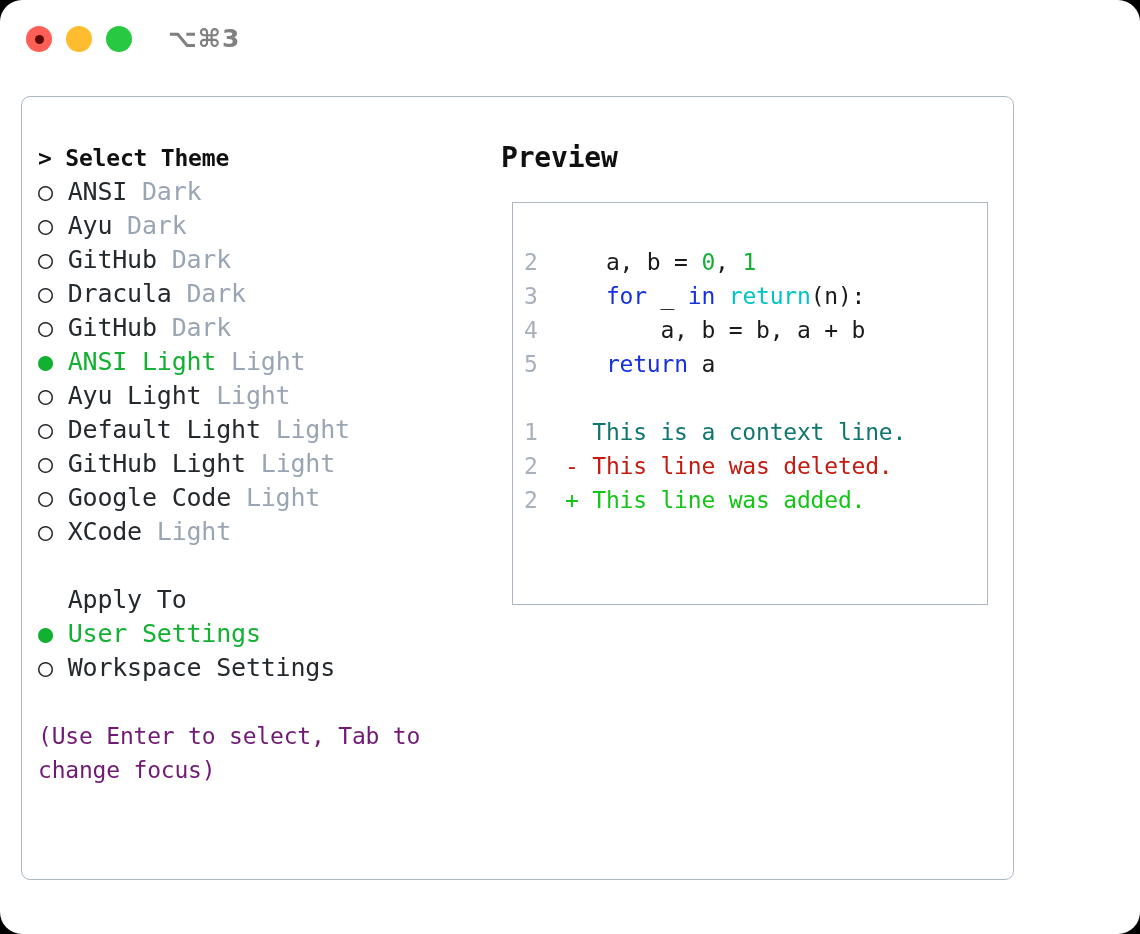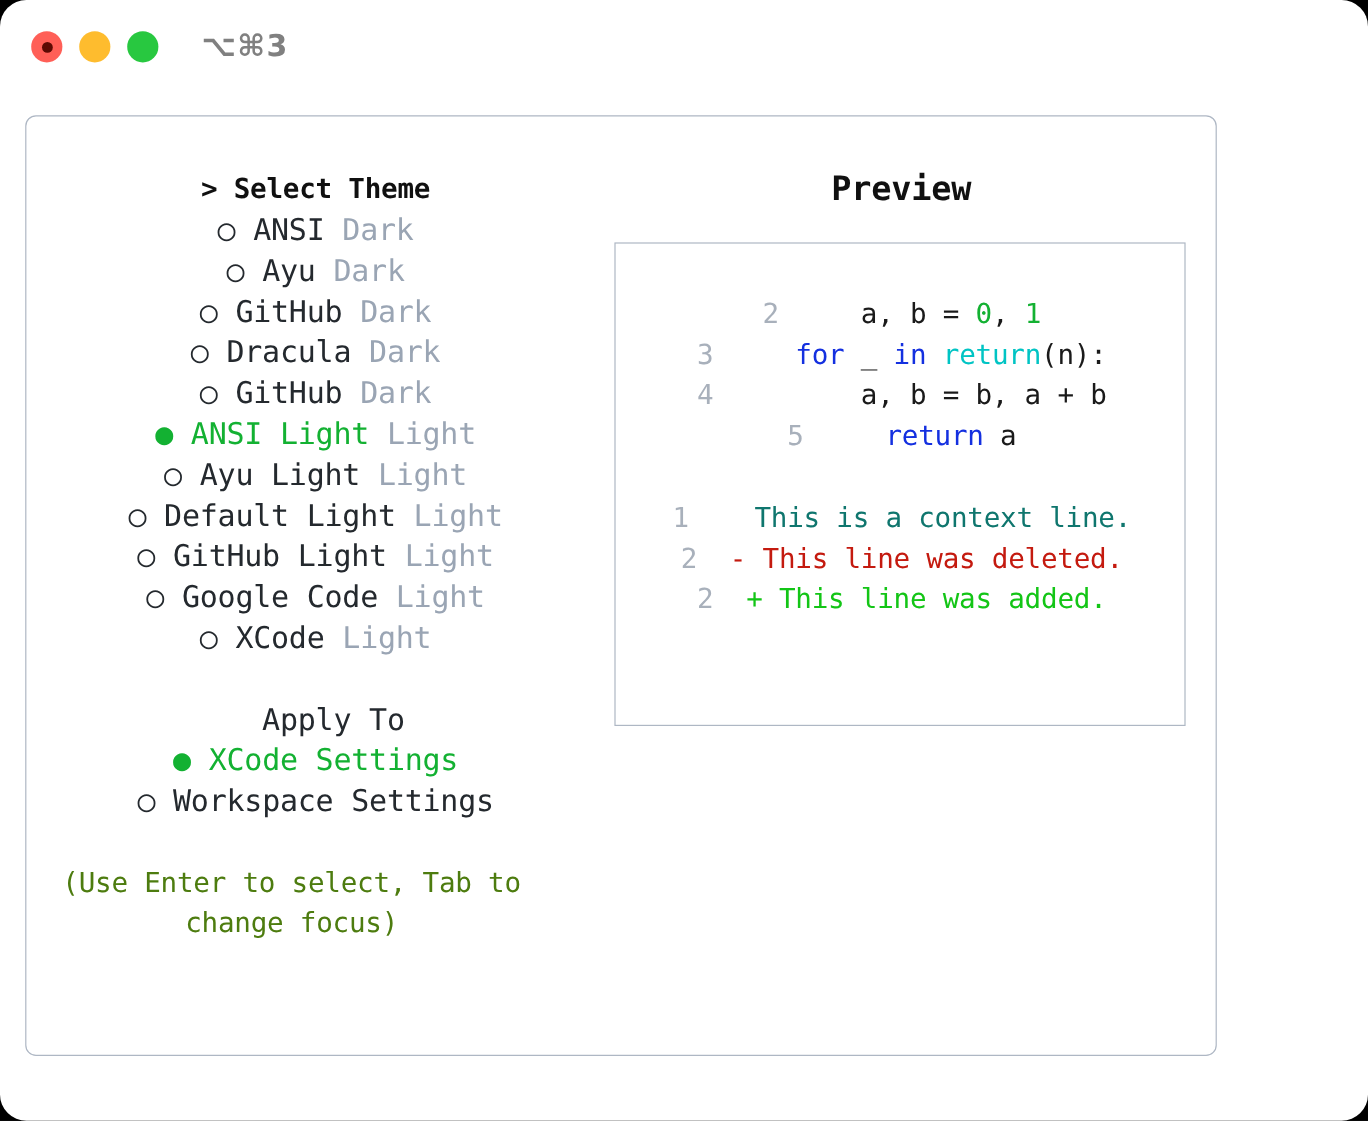--- a/index.html
+++ b/index.html
@@ -84,21 +84,20 @@
     border-radius: 9px;
     box-sizing: border-box;
     background: #ffffff;
   }
 
   .columns {
     position: absolute;
     left: 0; top: 0;
     width: 100%;
     height: 100%;
-    text-align: center;
   }
 
   
   .col-left {
     position: absolute;
     left: 16px;
     top: 44px;
     width: 450px;
   }
   .col-right {
@@ -129,21 +128,21 @@
   }
   .opt.selected,
   .opt.selected .bullet { color: #13b132; }
   .opt .cat { color: #9aa5b4; }
 
   .spacer { height: 34px; }
 
   .hint {
     font-size: 23px;
     line-height: 34px;
-    color: #4d7c0f;
+    color: #701a75;
     width: 410px;
     letter-spacing: -0.2px;
   }
 
   
   .preview-head {
     font-size: 28px;
     font-weight: 700;
     color: #101010;
     line-height: 34px;
@@ -222,21 +221,21 @@
             <div class="opt"><span class="bullet">○ </span><span>GitHub Light </span><span class="cat">Light</span></div>
             <div class="opt"><span class="bullet">○ </span><span>Google Code </span><span class="cat">Light</span></div>
             <div class="opt"><span class="bullet">○ </span><span>XCode </span><span class="cat">Light</span></div>
           </div>
 
         <div class="spacer"></div>
 
         <div class="opt">  Apply To</div>
 
         <div id="apply-list">
-            <div class="opt selected"><span class="bullet">● </span><span>XCode Settings</span></div>
+            <div class="opt selected"><span class="bullet">● </span><span>User Settings</span></div>
             <div class="opt"><span class="bullet">○ </span><span>Workspace Settings</span></div>
           </div>
 
         <div class="spacer"></div>
 
         <div class="hint">(Use Enter to select, Tab to change focus)</div>
       </div>
 
       <div class="col-right">
 

